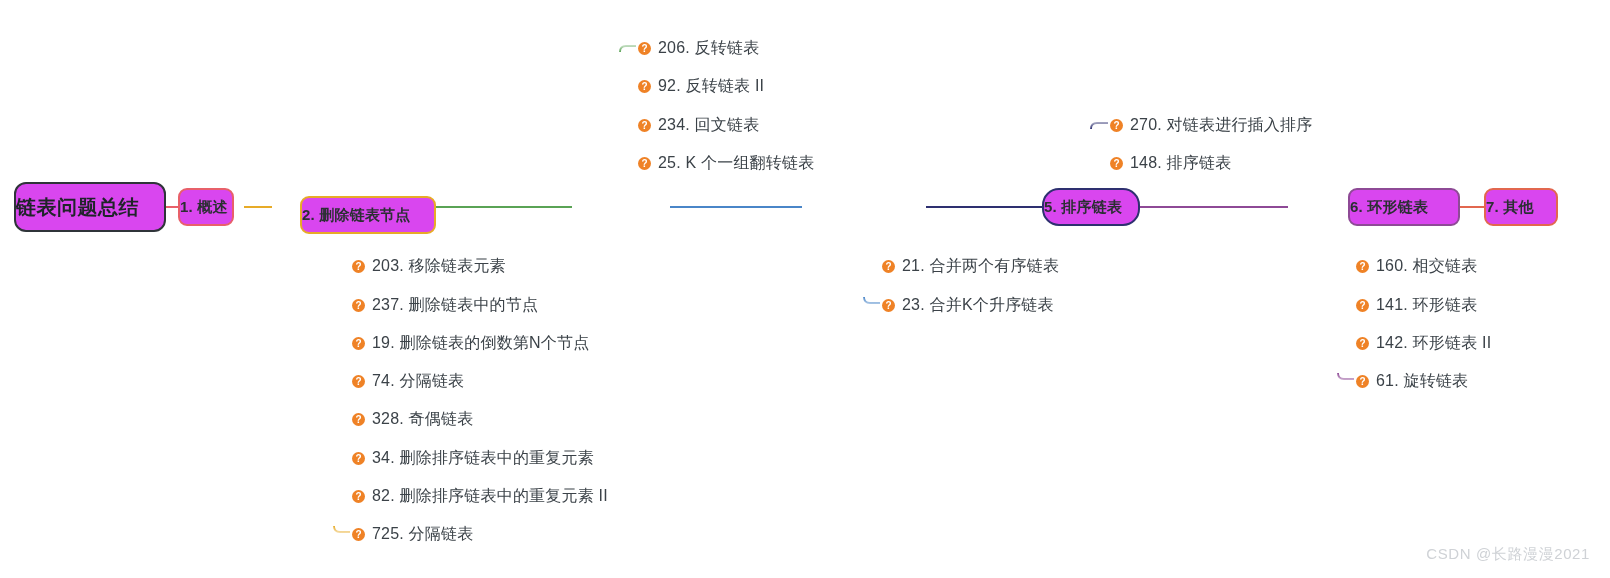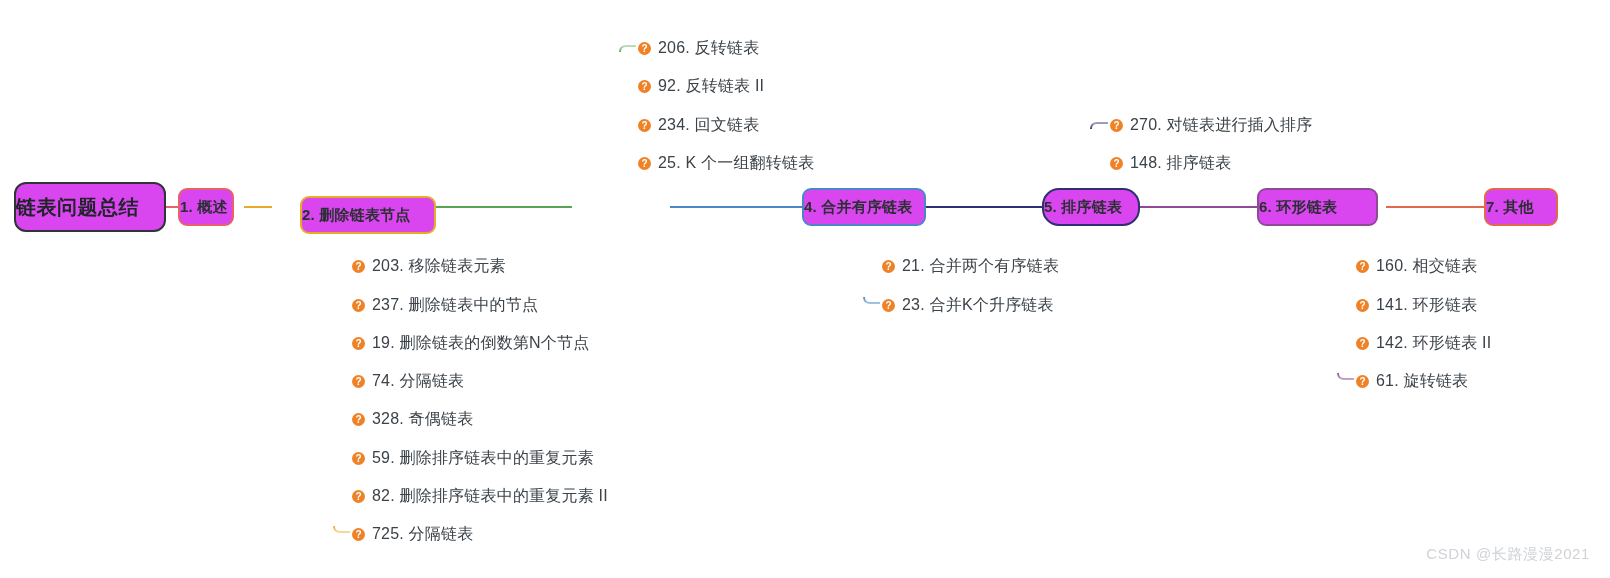--- a/index.html
+++ b/index.html
@@ -187,27 +187,24 @@
   <div class="node node-root" style="left:14px; top:182px; width:152px; height:50px; border-color:#2f3439;">
     <span class="nlabel">链表问题总结</span>
   </div>
 
   <div class="node node-main" style="left: 178px; top: 188px; width: 56px; height: 38px; border-color: rgb(232, 96, 106);">
     <span class="nlabel">1. 概述</span>
   </div>
   <div class="node node-main" style="left: 272px; top: 196px; width: 136px; height: 38px; border-color: rgb(231, 171, 40); margin-left: 28px;">
     <span class="nlabel">2. 删除链表节点</span>
   </div>
-  <div class="node node-main" style="left: 802px; top: 188px; width: 124px; height: 38px; border-color: rgb(74, 134, 200);">
-    <span class="nlabel">4. 合并有序链表</span>
-  </div>
   <div class="node node-main" style="left: 1042px; top: 188px; width: 98px; height: 38px; border-color: rgb(46, 48, 112); border-radius: 17px;">
     <span class="nlabel">5. 排序链表</span>
   </div>
-  <div class="node node-main" style="left: 1257px; top: 188px; width: 121px; height: 38px; border-color: rgb(142, 74, 150);">
+  <div class="node node-main" style="left: 1348px; top: 188px; width: 112px; height: 38px; border-color: rgb(142, 74, 150);">
     <span class="nlabel">6. 环形链表</span>
   </div>
   <div class="node node-main" style="left: 1484px; top: 188px; width: 74px; height: 38px; border-color: rgb(226, 103, 79);">
     <span class="nlabel">7. 其他</span>
   </div>
 
   <div id="leaves">
       <div class="leaf" style="left: 352px; top: 256px;">
         <span class="qicon" style="background: rgb(239, 130, 38);">?</span>
         <span class="ltext">203. 移除链表元素</span>
@@ -223,21 +220,21 @@
       <div class="leaf" style="left: 352px; top: 371px;">
         <span class="qicon" style="background: rgb(239, 130, 38);">?</span>
         <span class="ltext">74. 分隔链表</span>
       </div>
       <div class="leaf" style="left: 352px; top: 409px;">
         <span class="qicon" style="background: rgb(239, 130, 38);">?</span>
         <span class="ltext">328. 奇偶链表</span>
       </div>
       <div class="leaf" style="left: 352px; top: 448px;">
         <span class="qicon" style="background: rgb(239, 130, 38);">?</span>
-        <span class="ltext">59. 删除排序链表中的重复元素</span>
+        <span class="ltext">34. 删除排序链表中的重复元素</span>
       </div>
       <div class="leaf" style="left: 352px; top: 486px;">
         <span class="qicon" style="background: rgb(239, 130, 38);">?</span>
         <span class="ltext">82. 删除排序链表中的重复元素 II</span>
       </div>
       <div class="leaf" style="left: 352px; top: 524px;">
         <span class="qicon" style="background: rgb(239, 130, 38);">?</span>
         <span class="ltext">725. 分隔链表</span>
       </div>
       <div class="leaf" style="left: 638px; top: 38px;">

